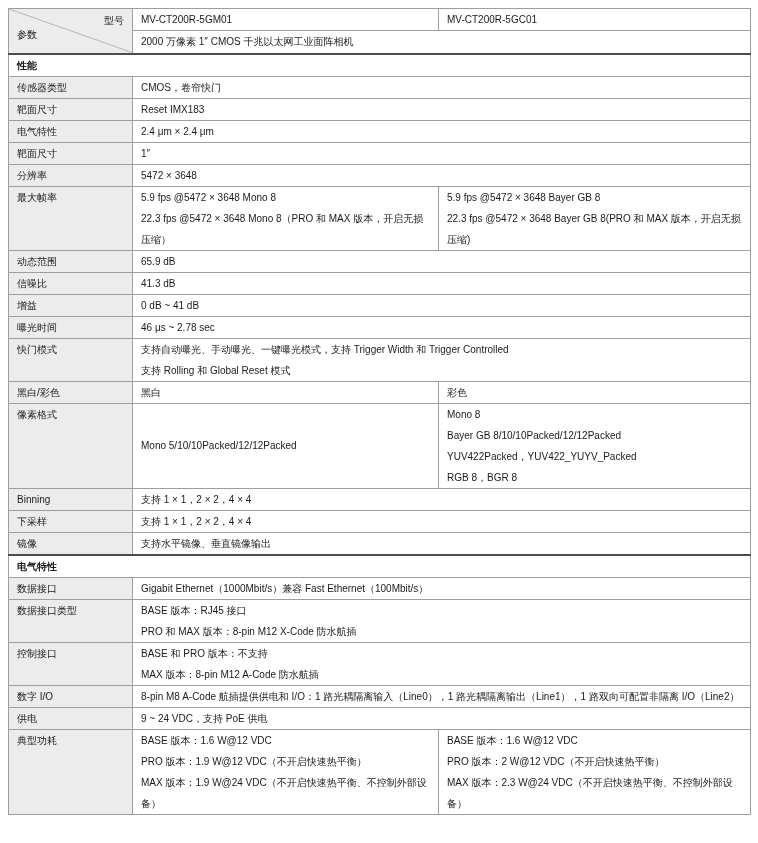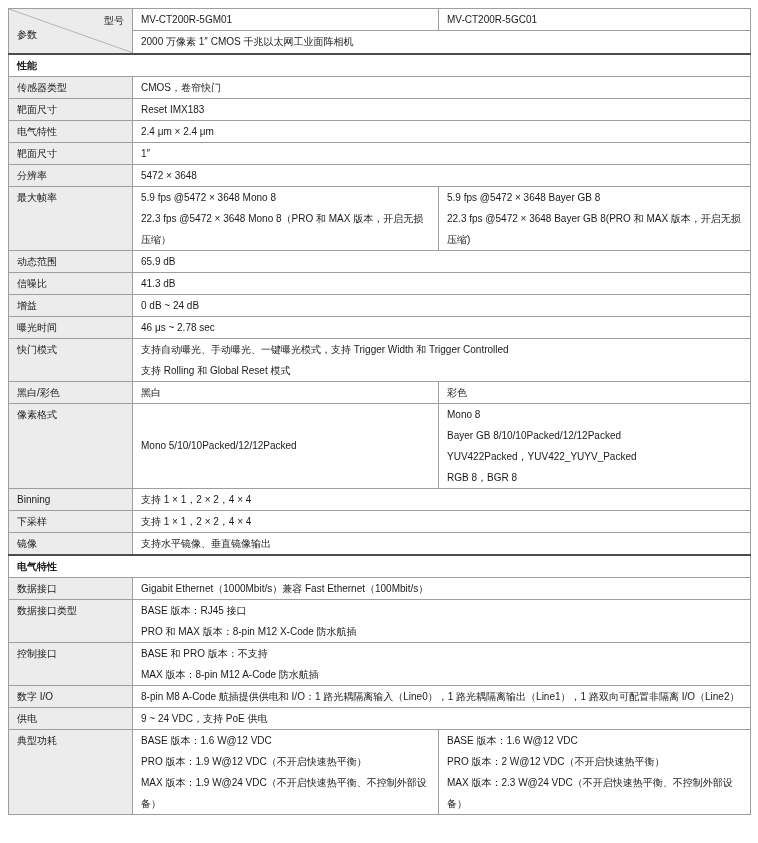--- a/index.html
+++ b/index.html
@@ -142,21 +142,21 @@
       </tr>
       <tr>
         <td class="label">信噪比</td>
         <td class="value" colspan="2">
           <div class="ln">41.3 dB</div>
         </td>
       </tr>
       <tr>
         <td class="label">增益</td>
         <td class="value" colspan="2">
-          <div class="ln">0 dB ~ 24 dB</div>
+          <div class="ln">0 dB ~ 41 dB</div>
         </td>
       </tr>
       <tr>
         <td class="label">曝光时间</td>
         <td class="value" colspan="2">
           <div class="ln">46 μs ~ 2.78 sec</div>
         </td>
       </tr>
       <tr>
         <td class="label">快门模式</td>

